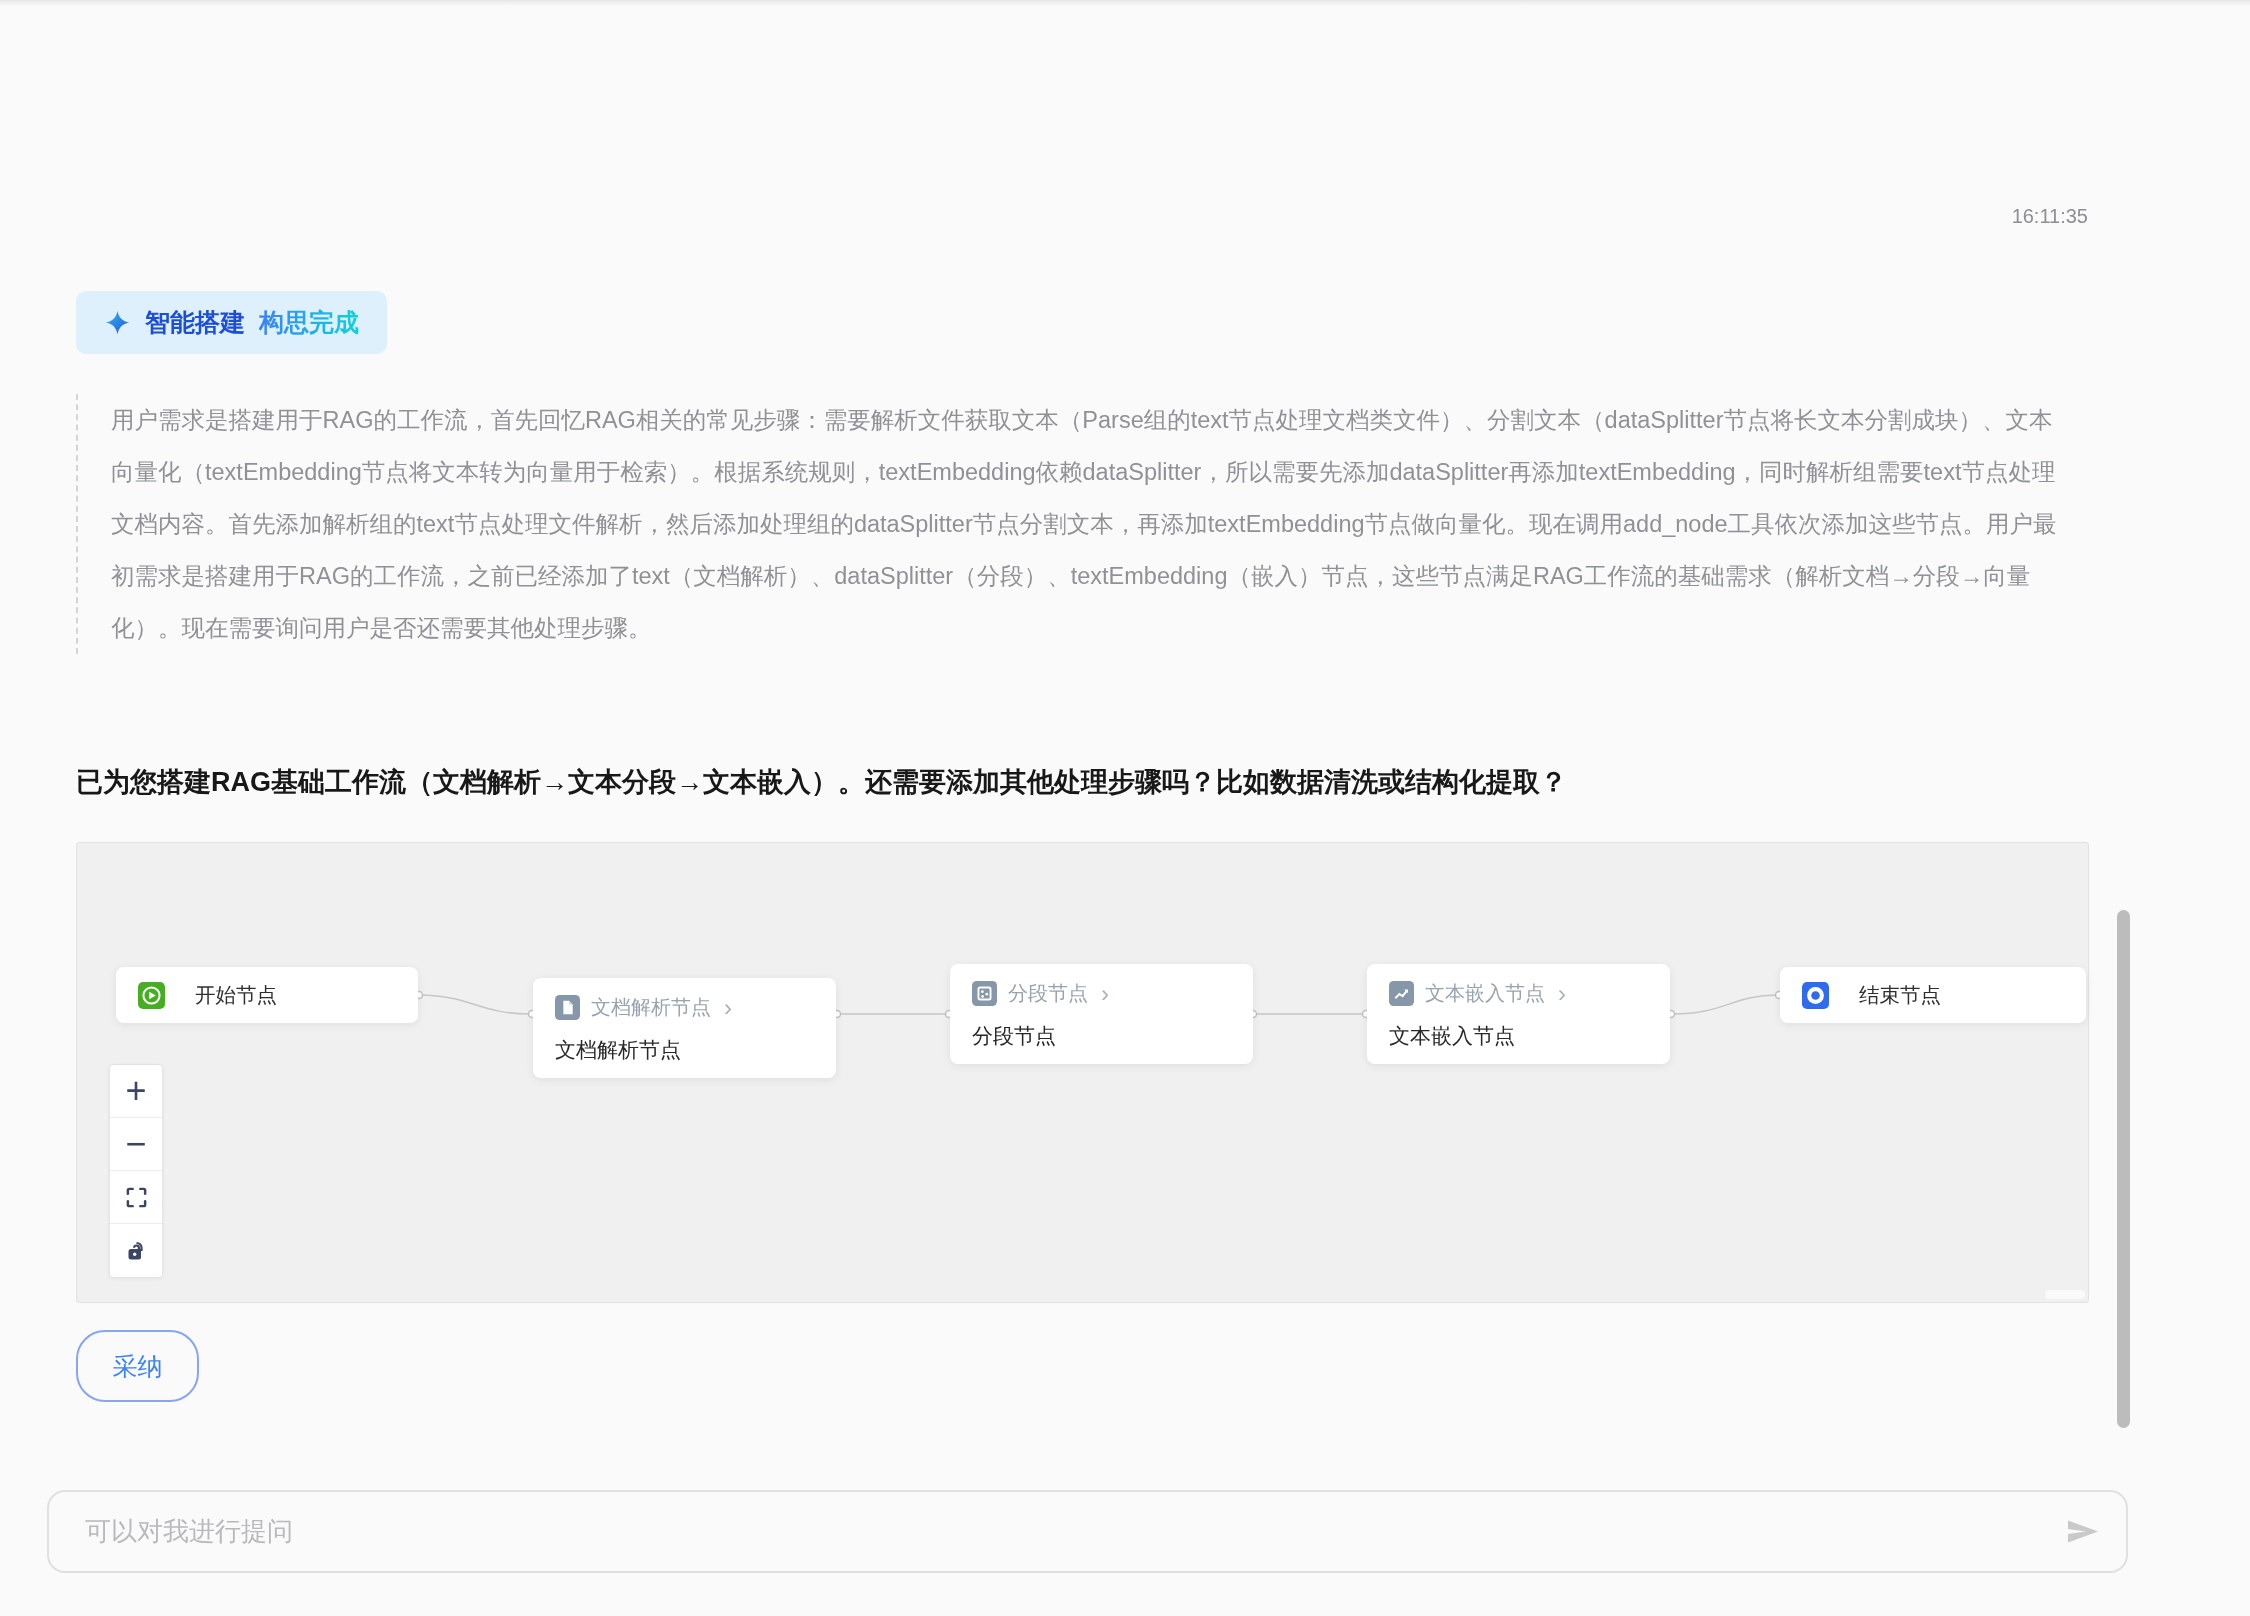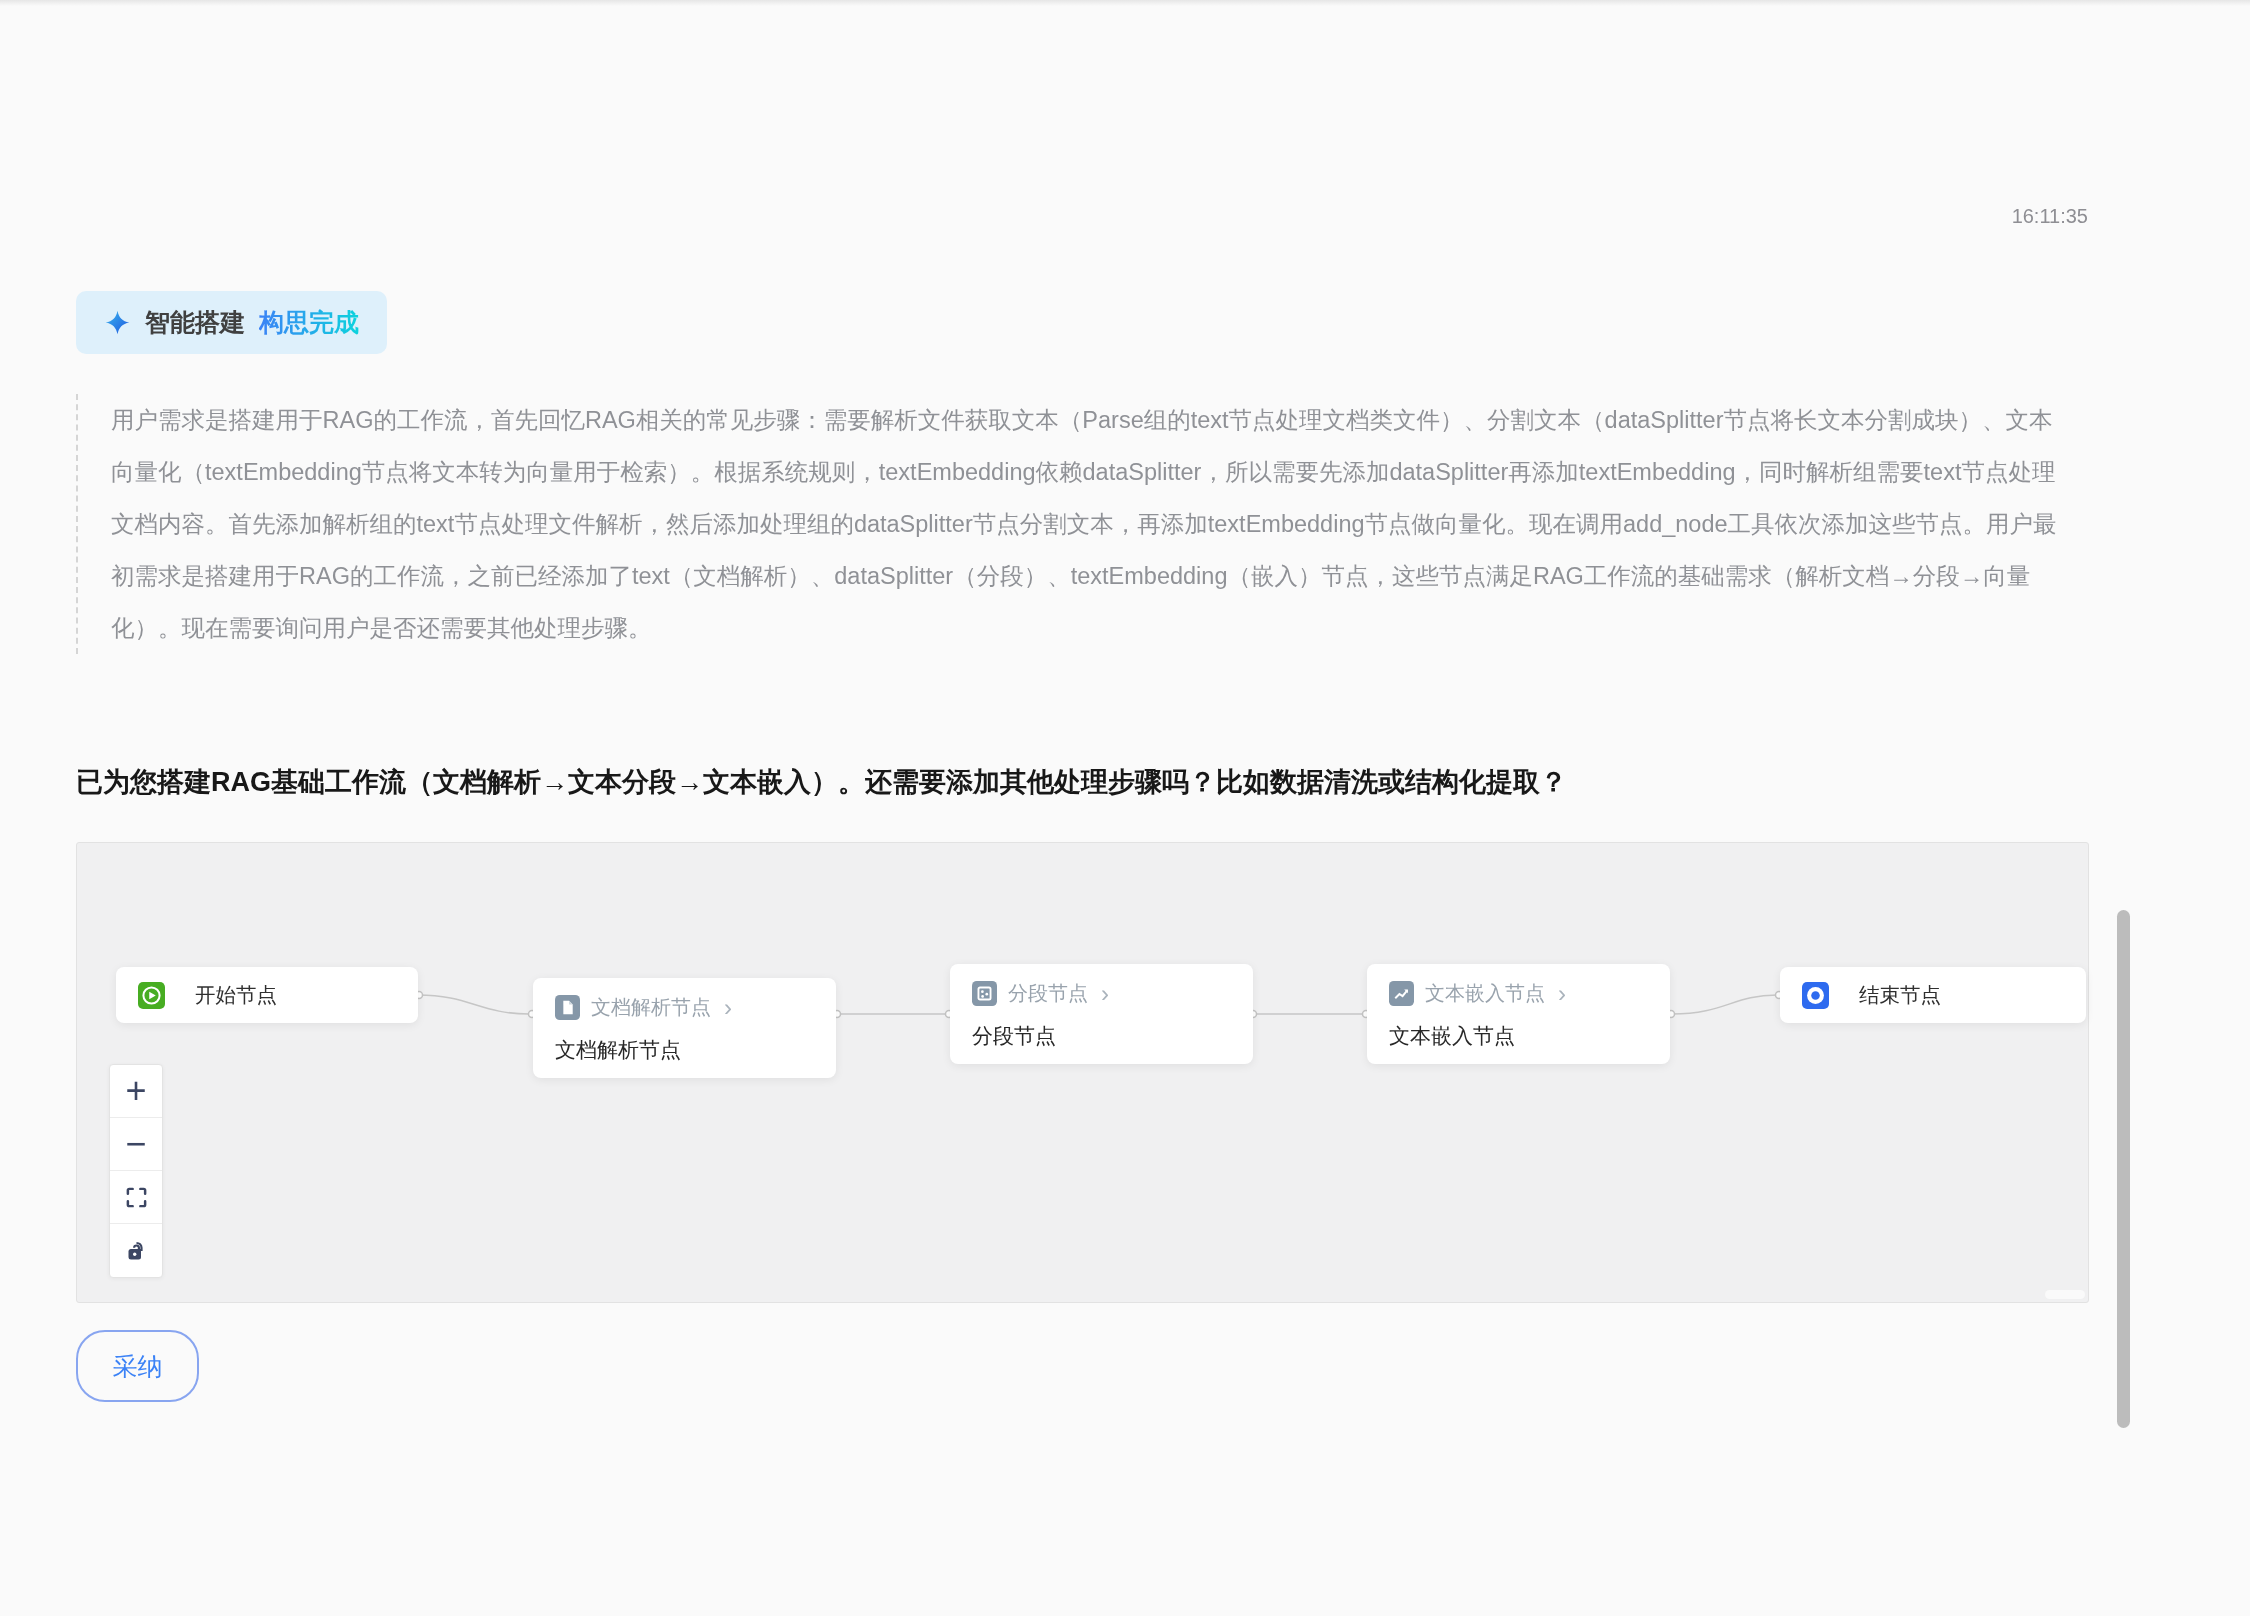--- a/index.html
+++ b/index.html
@@ -11,21 +11,21 @@
     background:linear-gradient(180deg,#e6e6e6,#fafafa); }
 
   
   .user-bubble { position:absolute; right:162px; top:106px; height:80px; line-height:80px;
     background:#c7dbf8; border-radius:14px; padding:0 38px; font-size:27px; color:#1c1c1c; }
   .timestamp { position:absolute; right:162px; top:205px; font-size:20px; color:#8e8e93; }
 
   
   .badge { position:absolute; left:76px; top:291px; height:63px; background:#def0fb;
     border-radius:10px; display:flex; align-items:center; gap:14px; padding:0 28px; width:max-content; }
-  .badge-label { font-size:25px; font-weight:700; color:#404040; }
+  .badge-label { font-size:25px; font-weight:700; color:#1d4ed8; }
   .badge-status { font-size:25px; font-weight:700;
     background:linear-gradient(90deg,#3b82f6,#0dd3dd);
     -webkit-background-clip:text; background-clip:text; color:transparent; }
 
   
   .thinking { position:absolute; left:76px; top:394px; width:1988px;
     border-left:2px dashed #d5d5d5; padding-left:33px;
     font-size:23.5px; line-height:52px; color:#8f9196; }
 
   
@@ -218,15 +218,23 @@
           </svg>
         </span>
       </div>
     </div>
 
     <div class="canvas-hbar"></div>
   </div>
 
   <button class="adopt">采纳</button>
 
+  <div class="composer">
+    <input type="text" placeholder="可以对我进行提问" style="">
+    <span class="send">
+      <svg width="34" height="25" viewBox="0 0 34 25">
+        <path d="M2 1.5 L32 12.5 L2 23.5 L2 15 L20 12.5 L2 10 Z" fill="#c9c9c9"></path>
+      </svg>
+    </span>
+  </div>
 
   <div class="vscroll"></div>
 </div>
 
 </body></html>

